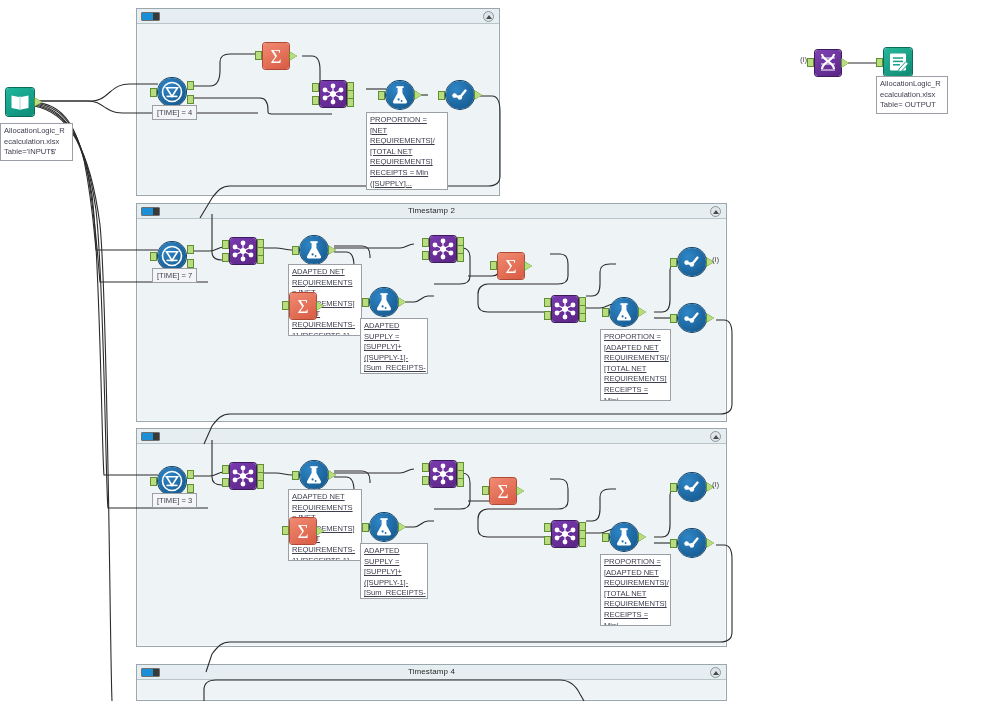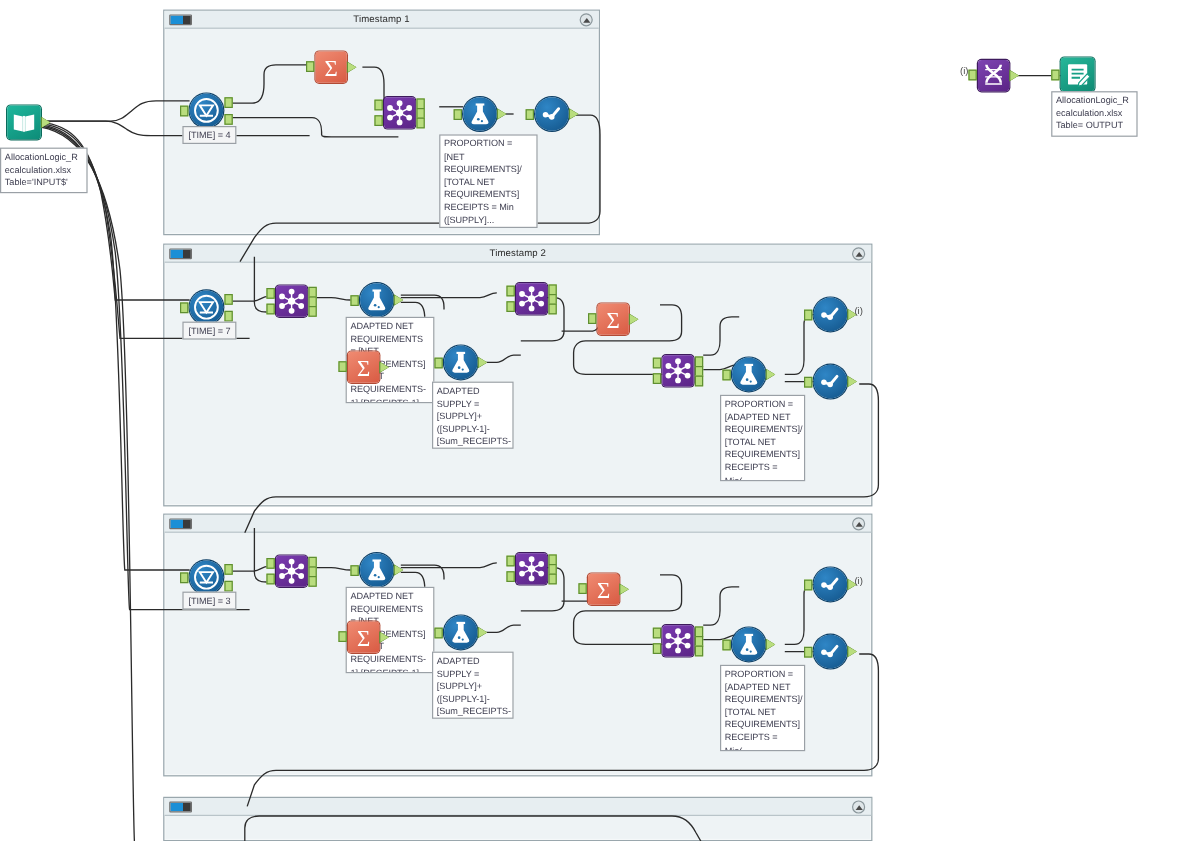--- a/index.html
+++ b/index.html
@@ -136,20 +136,21 @@
     background:#ffffff;
     border:1px solid #9aa0a6;
     box-sizing:border-box;
     font-size:7.6px;
     line-height:10.6px;
     color:#3e3e50;
     padding:2px 3px 2px 3px;
     overflow:hidden;
     font-family:"Liberation Sans", sans-serif;
     letter-spacing:-.05px;
+    text-decoration:underline;
   }
   .label-box{
     position:absolute;
     background:#f4f5f6;
     border:1px solid #9aa0a6;
     box-sizing:border-box;
     font-size:7.6px;
     line-height:11px;
     color:#3e3e50;
     padding:1px 4px;
@@ -174,21 +175,20 @@
   }
 </style>
 </head>
 <body>
 
 <div id="canvas">
 
   <div class="tool-container" id="c1" style="left:136px;top:8px;width:364px;height:188px;">
     <div class="tc-header">
       <div class="tc-toggle"></div>
-      <div class="tc-title">Timestamp 1</div>
       <div class="tc-collapse"></div>
     </div>
   </div>
 
   <div class="tool-container" id="c2" style="left:136px;top:203px;width:591px;height:219px;">
     <div class="tc-header">
       <div class="tc-toggle"></div>
       <div class="tc-title">Timestamp 2</div>
       <div class="tc-collapse"></div>
     </div>
@@ -197,20 +197,21 @@
   <div class="tool-container" id="c3" style="left:136px;top:428px;width:591px;height:219px;">
     <div class="tc-header">
       <div class="tc-toggle"></div>
       <div class="tc-collapse"></div>
     </div>
   </div>
 
   <div class="tool-container" id="c4" style="left:136px;top:664px;width:591px;height:37px;">
     <div class="tc-header">
       <div class="tc-toggle"></div>
+      <div class="tc-title">Timestamp 4</div>
       <div class="tc-collapse"></div>
     </div>
   </div>
 
   <svg class="wires" viewBox="0 0 999 701">
 
     <path class="wire" d="M34,101 L92,101 C100,101 104,97 110,92 C116,87 120,84 130,84 L158,84"></path>
     <path class="wire" d="M34,101 L88,101 C96,101 100,104 106,108 C112,112 116,113 126,113 L200,113 L258,113"></path>
     <path class="wire" d="M34,102 C60,104 74,120 84,160 C92,200 94,230 96,250 L112,250 L158,250"></path>
     <path class="wire" d="M34,103 C62,106 78,126 88,175 C96,224 98,262 100,282 L150,282 L208,282"></path>

